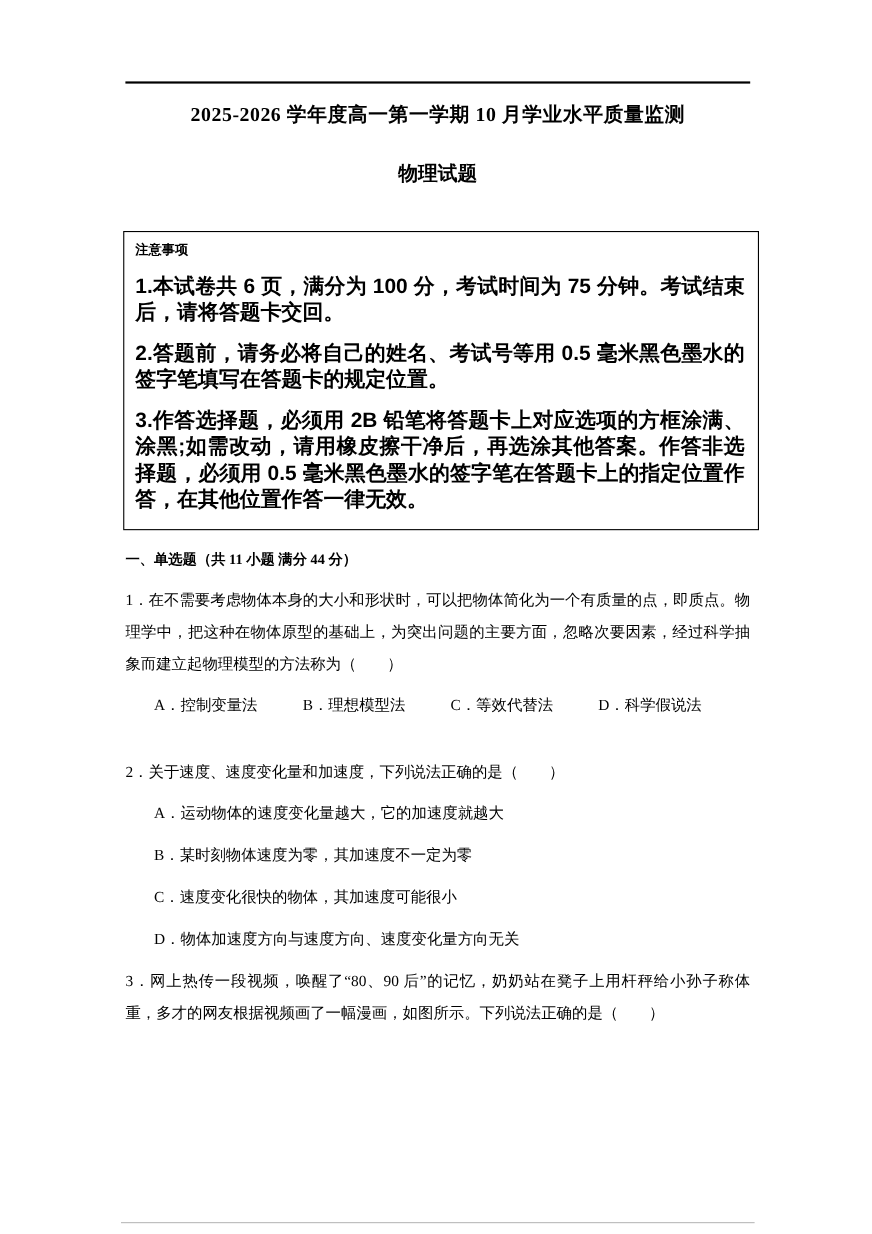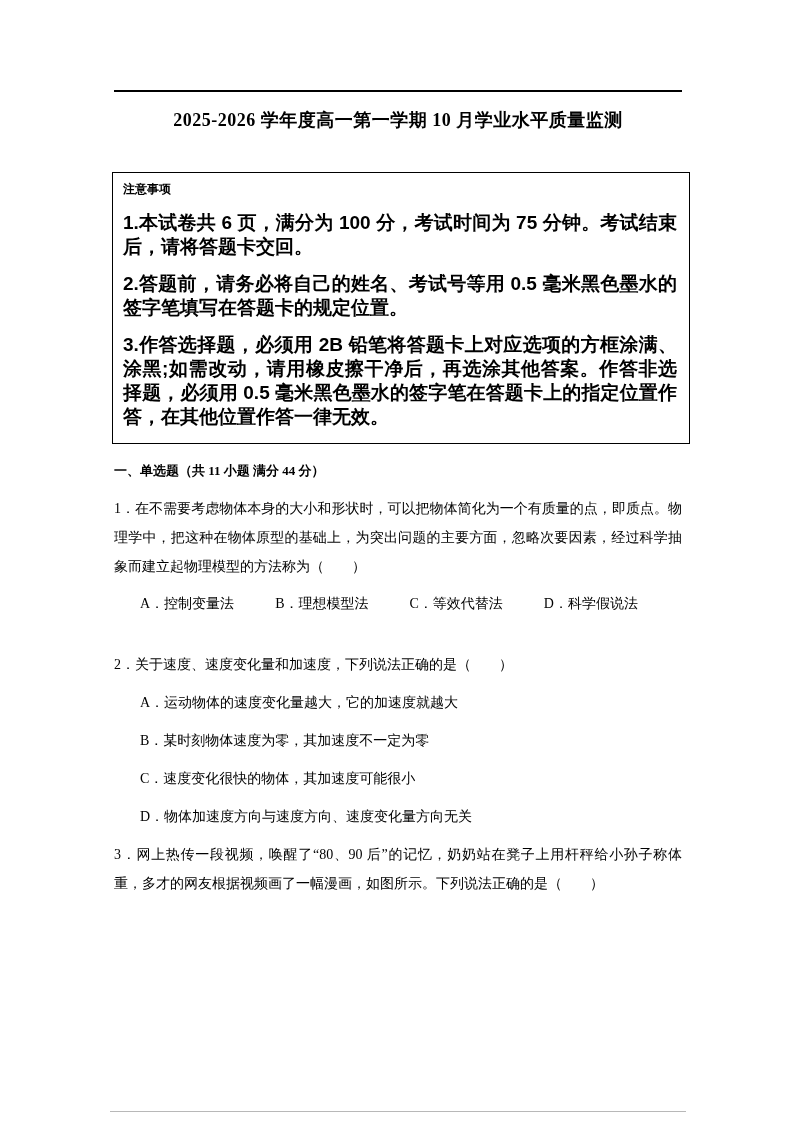--- a/index.html
+++ b/index.html
@@ -6,21 +6,21 @@
   html, body {
     width: 793px; height: 1122px;
     background: #ffffff;
     color: #000;
     font-family: "Liberation Serif", serif;
     overflow: hidden;
     position: relative;
   }
   .page {
     position: absolute;
-    left: 114px; top: 16px;
+    left: 114px; top: 0;
     width: 568px;
   }
   .top-rule {
     margin-top: 74px;
     height: 2px;
     background: #000;
     border: none;
   }
   .exam-title {
     margin-top: 16px;
@@ -91,20 +91,21 @@
   }
 </style>
 </head>
 <body>
 
 <div class="page">
 
   <div class="top-rule"></div>
 
   <h1 class="exam-title">2025-2026 学年度高一第一学期 10 月学业水平质量监测</h1>
+  <h2 class="exam-subtitle">物理试题</h2>
 
   <div class="notice-box">
     <div class="notice-heading">注意事项</div>
     <p class="notice-item">1.本试卷共 6 页，满分为 100 分，考试时间为 75 分钟。考试结束后，请将答题卡交回。</p>
     <p class="notice-item">2.答题前，请务必将自己的姓名、考试号等用 0.5 毫米黑色墨水的签字笔填写在答题卡的规定位置。</p>
     <p class="notice-item">3.作答选择题，必须用 2B 铅笔将答题卡上对应选项的方框涂满、涂黑;如需改动，请用橡皮擦干净后，再选涂其他答案。作答非选择题，必须用 0.5 毫米黑色墨水的签字笔在答题卡上的指定位置作答，在其他位置作答一律无效。</p>
   </div>
 
   <div class="section-heading">一、单选题（共 11 小题 满分 44 分）</div>
 

